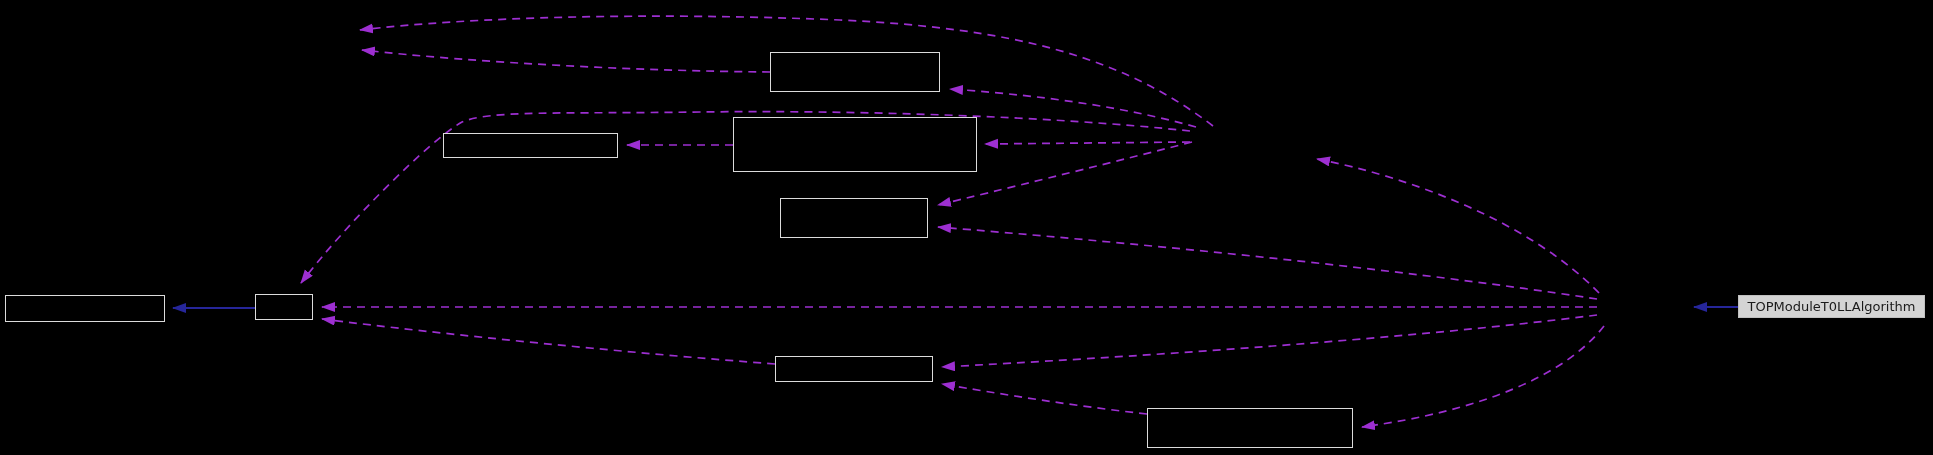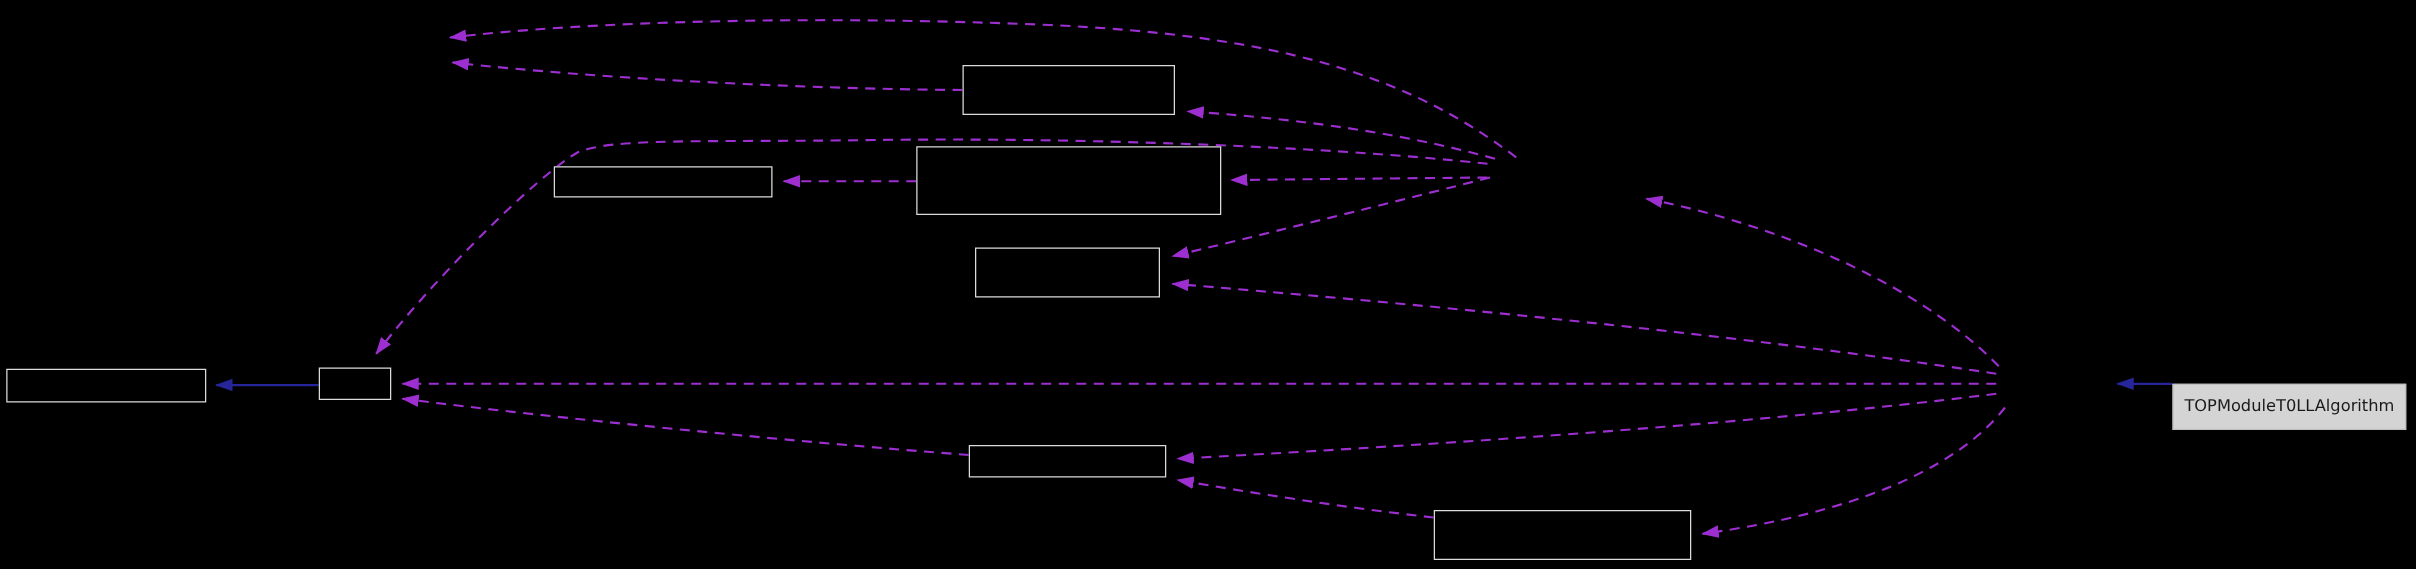--- a/index.html
+++ b/index.html
@@ -66,15 +66,15 @@
     </svg>
   <div id="nodes">
       <div class="node plain" style="left: 5px; top: 295px; width: 160px; height: 27px; background: rgb(0, 0, 0); border-color: rgb(220, 220, 220);"></div>
       <div class="node plain" style="left: 255px; top: 294px; width: 58px; height: 26px; background: rgb(0, 0, 0); border-color: rgb(220, 220, 220);"></div>
       <div class="node plain" style="left: 770px; top: 52px; width: 170px; height: 40px; background: rgb(0, 0, 0); border-color: rgb(220, 220, 220);"></div>
       <div class="node plain" style="left: 443px; top: 133px; width: 175px; height: 25px; background: rgb(0, 0, 0); border-color: rgb(220, 220, 220);"></div>
       <div class="node plain" style="left: 733px; top: 117px; width: 244px; height: 55px; background: rgb(0, 0, 0); border-color: rgb(220, 220, 220);"></div>
       <div class="node plain" style="left: 780px; top: 198px; width: 148px; height: 40px; background: rgb(0, 0, 0); border-color: rgb(220, 220, 220);"></div>
       <div class="node plain" style="left: 775px; top: 356px; width: 158px; height: 26px; background: rgb(0, 0, 0); border-color: rgb(220, 220, 220);"></div>
       <div class="node plain" style="left: 1147px; top: 408px; width: 206px; height: 40px; background: rgb(0, 0, 0); border-color: rgb(220, 220, 220);"></div>
-      <div class="node labeled" style="left: 1738px; top: 307px; width: 187px; height: 37px; background: rgb(212, 212, 212); border-color: rgb(192, 192, 192); color: rgb(26, 26, 26);">TOPModuleT0LLAlgorithm</div>
+      <div class="node labeled" style="left: 1738px; top: 295px; width: 187px; height: 23px; background: rgb(212, 212, 212); border-color: rgb(192, 192, 192); color: rgb(26, 26, 26);">TOPModuleT0LLAlgorithm</div>
     </div>
 </div>
 
 </body></html>

